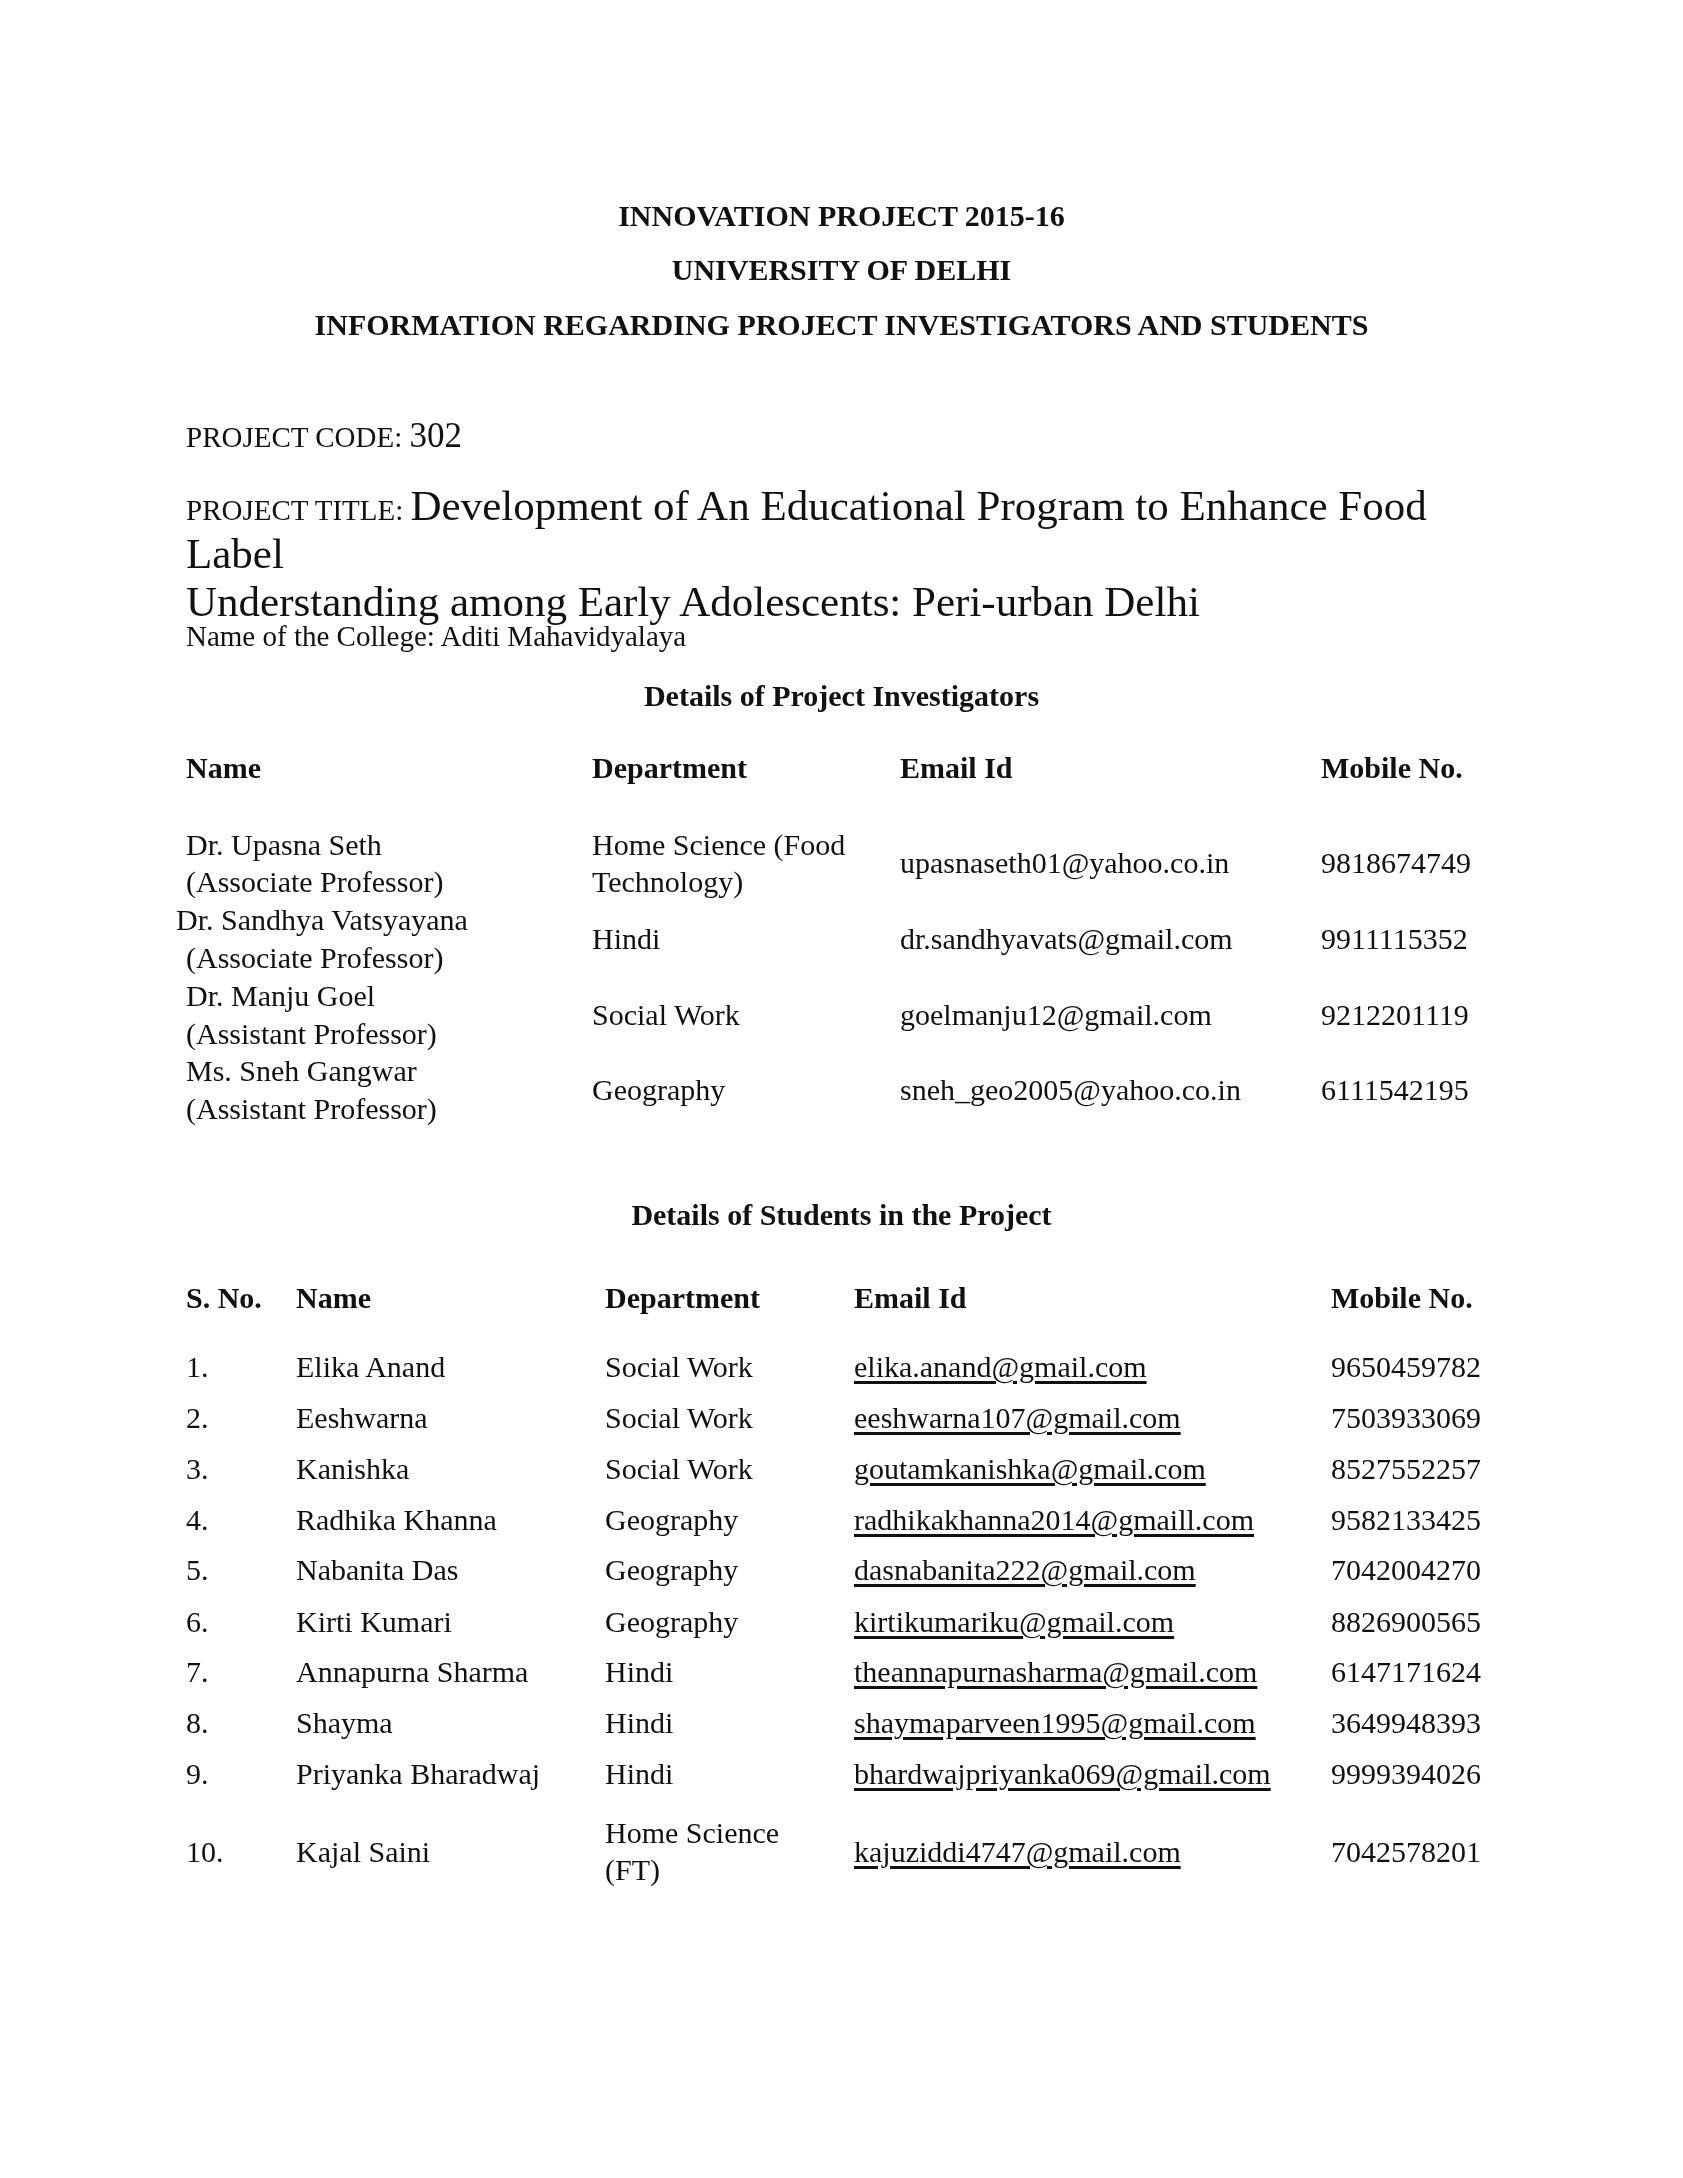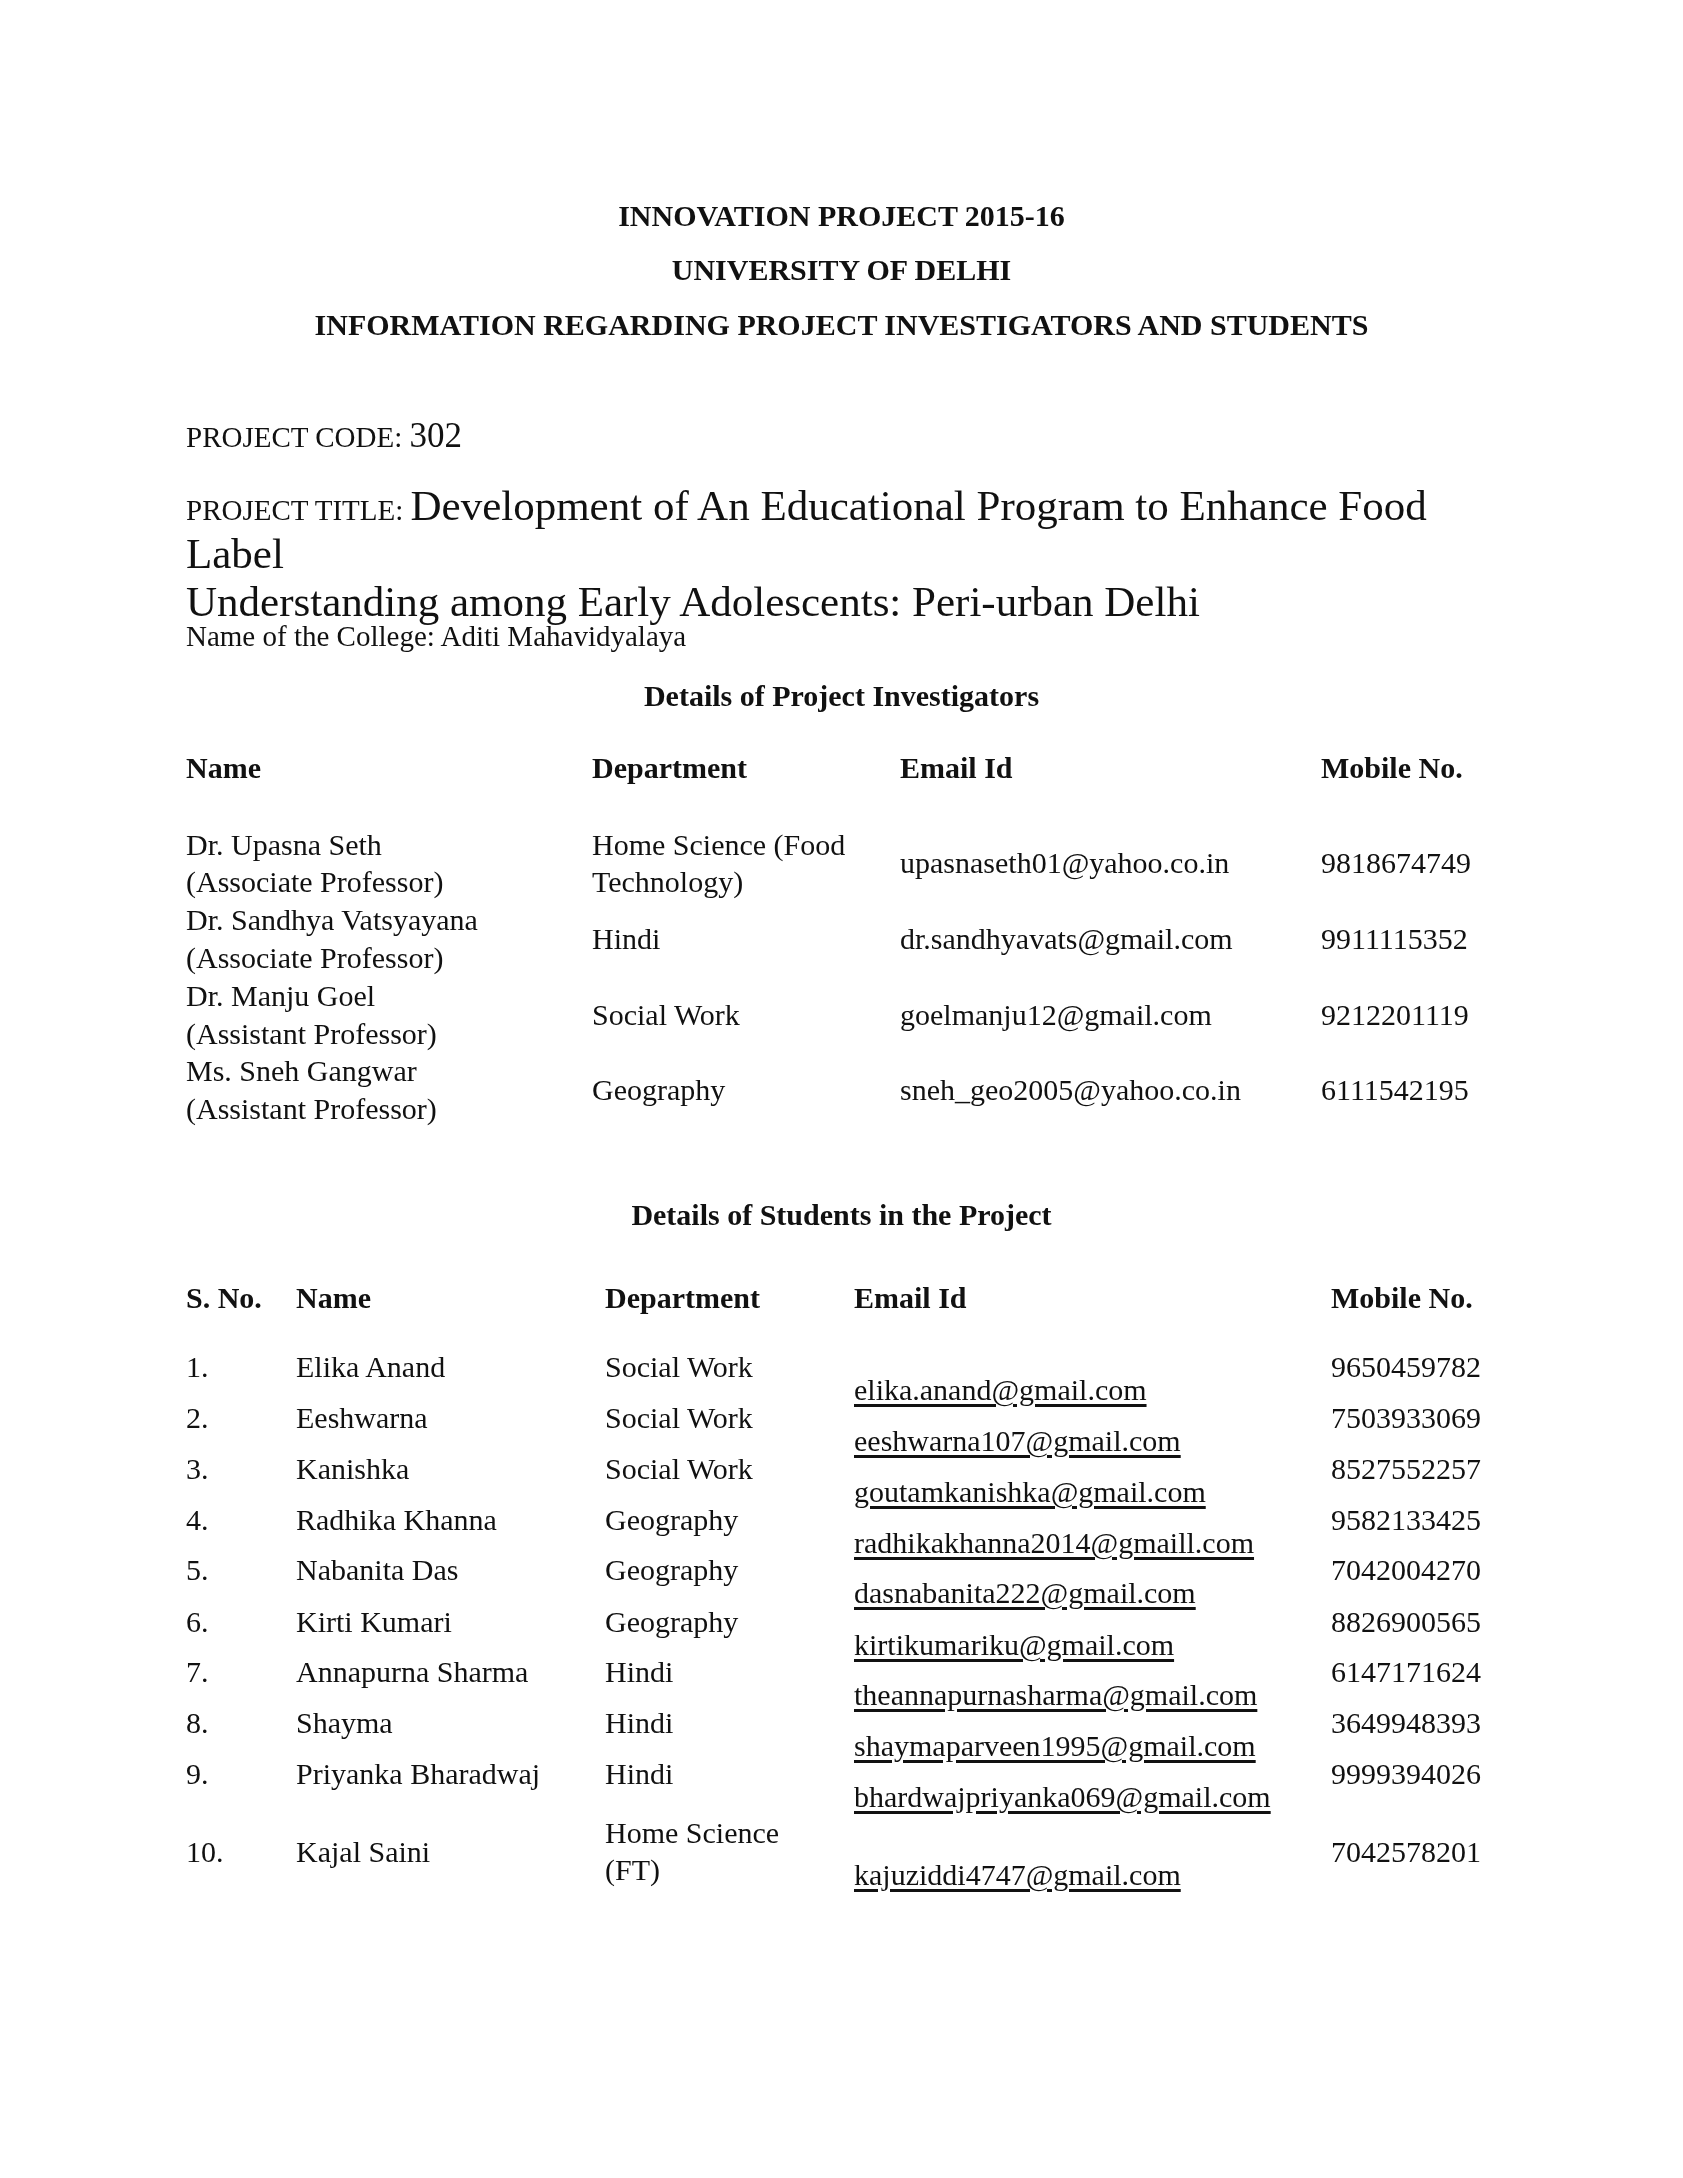--- a/index.html
+++ b/index.html
@@ -22,21 +22,21 @@
   }
   .title-block .big { font-size: 43px; }
   .section-title {
     position: absolute; left: 0; width: 1683px; text-align: center;
     font-weight: bold; font-size: 30px;
   }
   .cell {
     position: absolute; font-size: 30px; line-height: 38px; white-space: nowrap;
   }
   .hdr { font-weight: bold; }
-  .email-link { color: #111111; text-decoration: underline; text-underline-offset: 4px; margin-top: 23px; }
+  .email-link { color: #111111; text-decoration: underline; text-underline-offset: 4px; }
 </style>
 </head>
 <body>
 
 <div class="heading" style="top:198px">INNOVATION PROJECT 2015-16</div>
 <div class="heading" style="top:252px">UNIVERSITY OF DELHI</div>
 <div class="heading" style="top:307px">INFORMATION REGARDING PROJECT INVESTIGATORS AND STUDENTS</div>
 
 <div class="label-line" style="top:414px">
   <span>PROJECT CODE: </span><span class="big">302</span>
@@ -62,21 +62,21 @@
   <div>
     <div class="cell" style="left:186px; top:826px">Dr. Upasna Seth</div>
     <div class="cell" style="left:186px; top:863px">(Associate Professor)</div>
     <div class="cell" style="left:592px; top:826px">Home Science (Food</div>
     <div class="cell" style="left:592px; top:863px">Technology)</div>
     <div class="cell" style="left:900px; top:844px">upasnaseth01@yahoo.co.in</div>
     <div class="cell" style="left:1321px; top:844px">9818674749</div>
   </div>
 
   <div>
-    <div class="cell" style="left:186px; top:901px">Dr. Sandhya Vatsyayana</div>
+    <div class="cell" style="left:176px; top:901px">Dr. Sandhya Vatsyayana</div>
     <div class="cell" style="left:186px; top:939px">(Associate Professor)</div>
     <div class="cell" style="left:592px; top:920px">Hindi</div>
     <div class="cell" style="left:900px; top:920px">dr.sandhyavats@gmail.com</div>
     <div class="cell" style="left:1321px; top:920px">9911115352</div>
   </div>
 
   <div>
     <div class="cell" style="left:186px; top:977px">Dr. Manju Goel</div>
     <div class="cell" style="left:186px; top:1015px">(Assistant Professor)</div>
     <div class="cell" style="left:592px; top:996px">Social Work</div>

